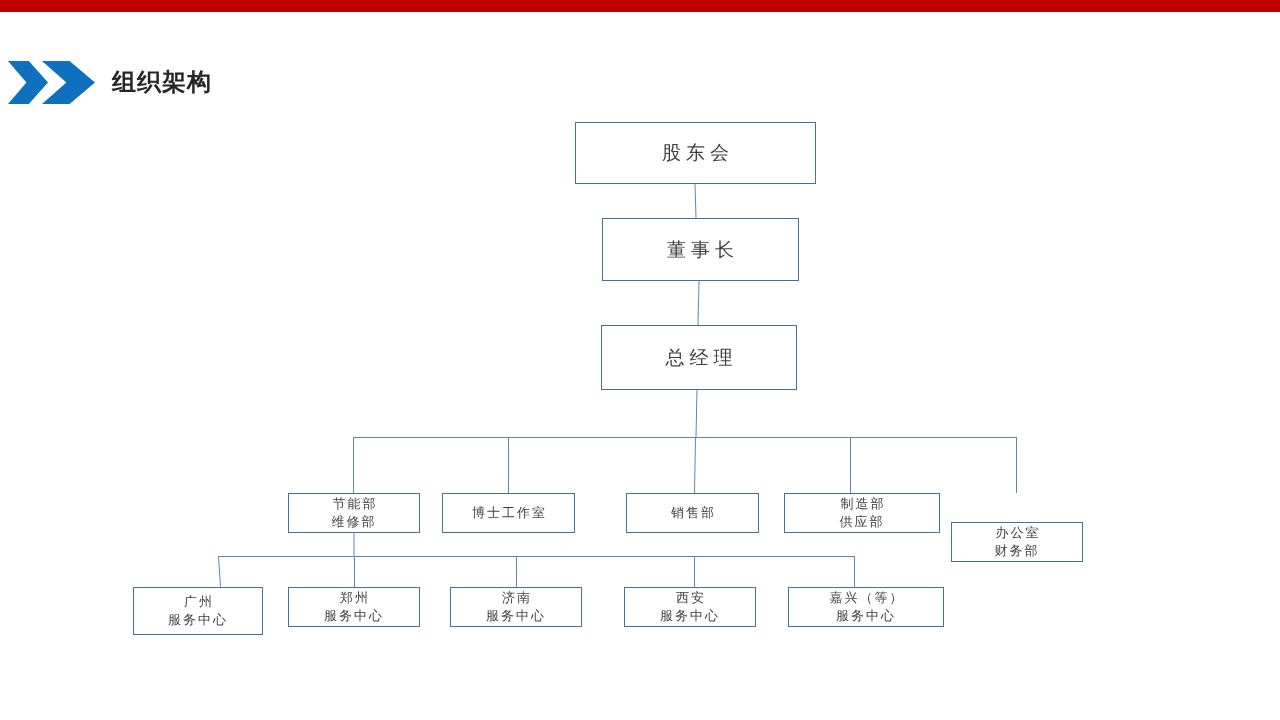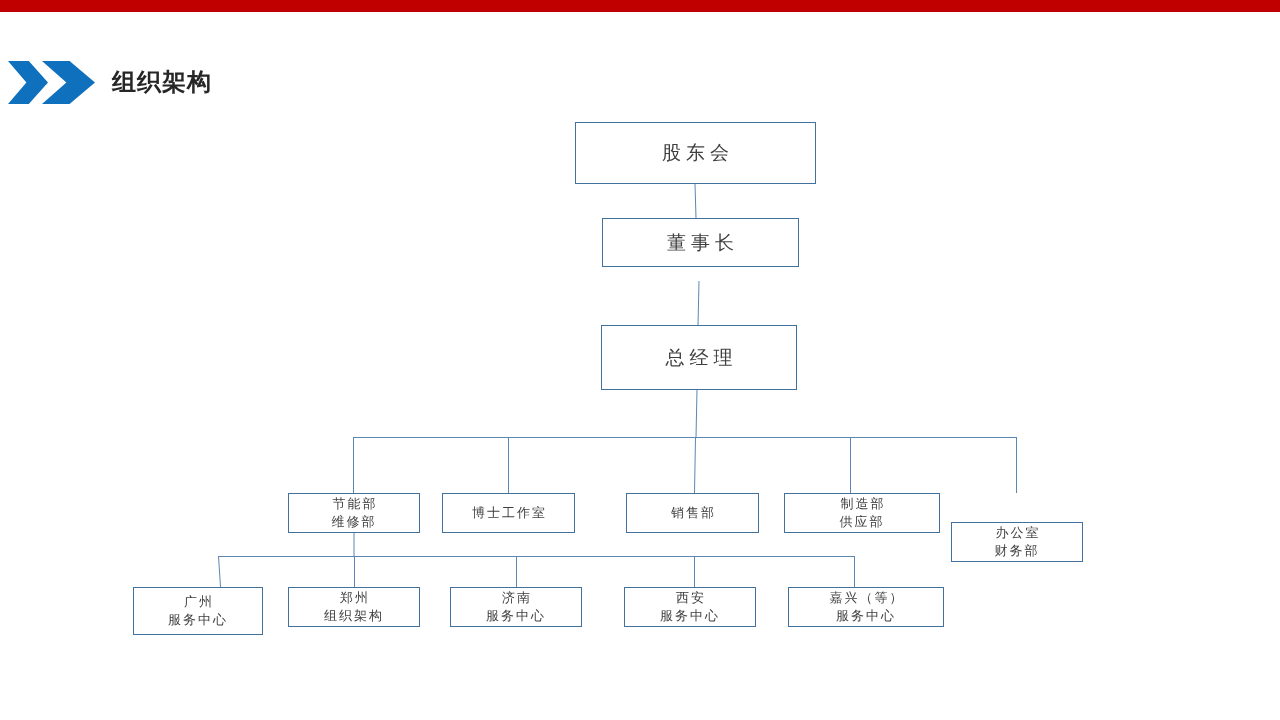--- a/index.html
+++ b/index.html
@@ -85,42 +85,42 @@
     <line x1="218" y1="556.5" x2="854" y2="556.5"></line>
     <line x1="218.5" y1="556" x2="220.5" y2="587"></line>
     <line x1="354.5" y1="556" x2="354.5" y2="587"></line>
     <line x1="516.5" y1="556" x2="516.5" y2="587"></line>
     <line x1="694.5" y1="556" x2="694.5" y2="587"></line>
     <line x1="854.5" y1="556" x2="854.5" y2="587"></line>
   </svg>
 
   <div class="org-box lvl-top" style="left:575px;top:122px;width:241px;height:62px">股东会</div>
 
-  <div class="org-box lvl-top" style="left:602px;top:218px;width:197px;height:49px">董事长</div>
+  <div class="org-box lvl-top" style="left:602px;top:218px;width:197px;height:63px">董事长</div>
 
   <div class="org-box lvl-top" style="left:601px;top:325px;width:196px;height:65px">总经理</div>
 
   <div class="org-box lvl-sub" style="left:288px;top:493px;width:132px;height:40px">节能部
 维修部</div>
 
   <div class="org-box lvl-sub" style="left:442px;top:493px;width:133px;height:40px">博士工作室</div>
 
   <div class="org-box lvl-sub" style="left:626px;top:493px;width:133px;height:40px">销售部</div>
 
   <div class="org-box lvl-sub" style="left:784px;top:493px;width:156px;height:40px">制造部
 供应部</div>
 
   <div class="org-box lvl-sub" style="left:951px;top:522px;width:132px;height:40px">办公室
 财务部</div>
 
   <div class="org-box lvl-sub" style="left:133px;top:587px;width:130px;height:48px">广州
 服务中心</div>
 
   <div class="org-box lvl-sub" style="left:288px;top:587px;width:132px;height:40px">郑州
-组织架构</div>
+服务中心</div>
 
   <div class="org-box lvl-sub" style="left:450px;top:587px;width:132px;height:40px">济南
 服务中心</div>
 
   <div class="org-box lvl-sub" style="left:624px;top:587px;width:132px;height:40px">西安
 服务中心</div>
 
   <div class="org-box lvl-sub" style="left:788px;top:587px;width:156px;height:40px">嘉兴（等）
 服务中心</div>
 

